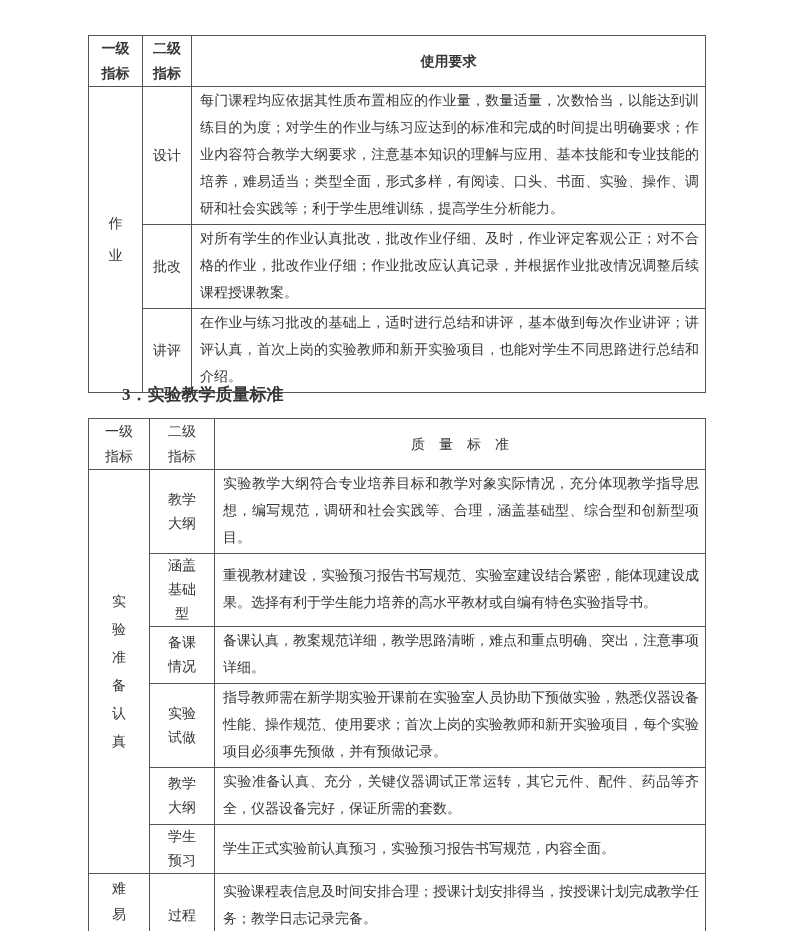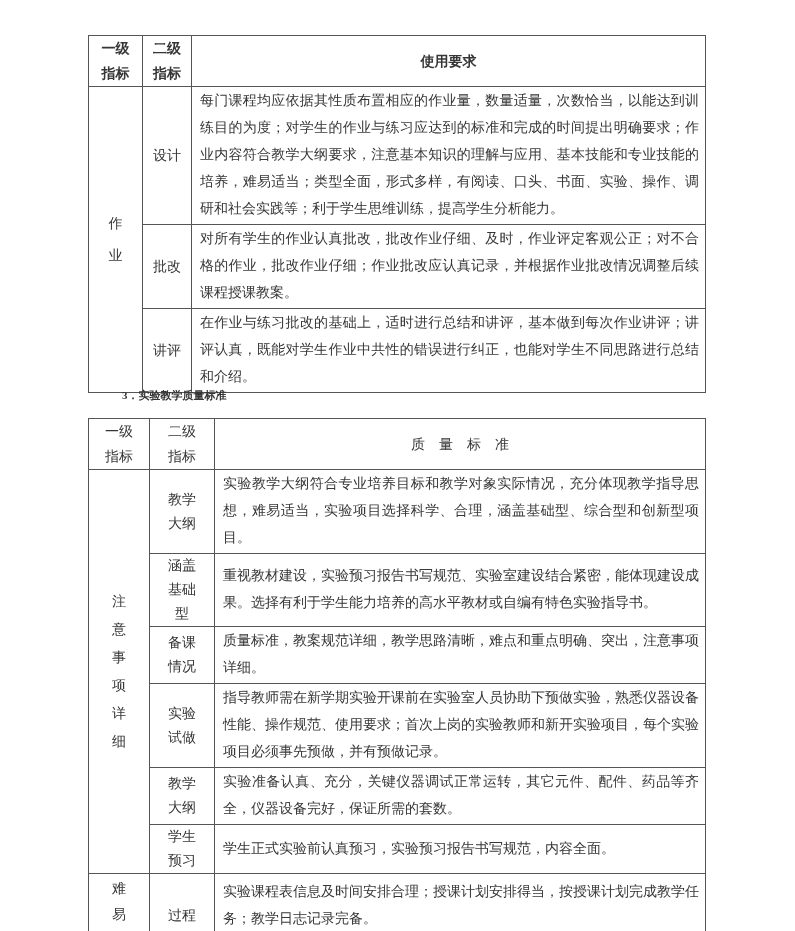--- a/index.html
+++ b/index.html
@@ -66,21 +66,21 @@
     vertical-align: middle;
     line-height: 27px;
     padding: 1px 6px 1px 8px;
     font-family: Liberation Mono, monospace;
   }
   .stdcell.top { vertical-align: top; padding-top: 5px; }
   .section-title {
     position: absolute;
     left: 122px;
     top: 385px;
-    font-size: 11px;
+    font-size: 17px;
     font-weight: bold;
     color: #363636;
     line-height: 20px;
   }
 </style>
 </head>
 <body>
 
 <div class="page">
 
@@ -102,53 +102,53 @@
         </td>
         <td class="subcell">设计</td>
         <td class="stdcell">每门课程均应依据其性质布置相应的作业量，数量适量，次数恰当，以能达到训练目的为度；对学生的作业与练习应达到的标准和完成的时间提出明确要求；作业内容符合教学大纲要求，注意基本知识的理解与应用、基本技能和专业技能的培养，难易适当；类型全面，形式多样，有阅读、口头、书面、实验、操作、调研和社会实践等；利于学生思维训练，提高学生分析能力。</td>
       </tr>
       <tr style="height:74px">
         <td class="subcell">批改</td>
         <td class="stdcell">对所有学生的作业认真批改，批改作业仔细、及时，作业评定客观公正；对不合格的作业，批改作业仔细；作业批改应认真记录，并根据作业批改情况调整后续课程授课教案。</td>
       </tr>
       <tr style="height:73px">
         <td class="subcell">讲评</td>
-        <td class="stdcell">在作业与练习批改的基础上，适时进行总结和讲评，基本做到每次作业讲评；讲评认真，既能对学生作业中共性的错误进行纠正，也能对学生不同思路进行总结和介绍。</td>
+        <td class="stdcell">在作业与练习批改的基础上，适时进行总结和讲评，基本做到每次作业讲评；讲评认真，首次上岗的实验教师和新开实验项目，也能对学生不同思路进行总结和介绍。</td>
       </tr>
     </tbody>
   </table>
 
   <div class="section-title">3．实验教学质量标准</div>
 
   <table class="qtable t2">
     <colgroup>
         <col class="cA">
         <col class="cB">
         <col class="cC">
       </colgroup>
     <tbody>
       <tr style="height:50px">
         <th>一级指标</th>
         <th>二级指标</th>
         <th>质　量　标　准</th>
       </tr>
       <tr style="height:51px">
         <td rowspan="6" class="gcell">
-          <span class="vlabel vl-t2a">注意事项详细</span>
+          <span class="vlabel vl-t2a">实验准备认真</span>
         </td>
         <td class="subcell">教学大纲</td>
-        <td class="stdcell">实验教学大纲符合专业培养目标和教学对象实际情况，充分体现教学指导思想，难易适当，实验项目选择科学、合理，涵盖基础型、综合型和创新型项目。</td>
+        <td class="stdcell">实验教学大纲符合专业培养目标和教学对象实际情况，充分体现教学指导思想，编写规范，调研和社会实践等、合理，涵盖基础型、综合型和创新型项目。</td>
       </tr>
       <tr style="height:51px">
         <td class="subcell">涵盖基础型</td>
         <td class="stdcell">重视教材建设，实验预习报告书写规范、实验室建设结合紧密，能体现建设成果。选择有利于学生能力培养的高水平教材或自编有特色实验指导书。</td>
       </tr>
       <tr style="height:51px">
         <td class="subcell">备课情况</td>
-        <td class="stdcell">质量标准，教案规范详细，教学思路清晰，难点和重点明确、突出，注意事项详细。</td>
+        <td class="stdcell">备课认真，教案规范详细，教学思路清晰，难点和重点明确、突出，注意事项详细。</td>
       </tr>
       <tr style="height:75px">
         <td class="subcell">实验试做</td>
         <td class="stdcell">指导教师需在新学期实验开课前在实验室人员协助下预做实验，熟悉仪器设备性能、操作规范、使用要求；首次上岗的实验教师和新开实验项目，每个实验项目必须事先预做，并有预做记录。</td>
       </tr>
       <tr style="height:50px">
         <td class="subcell">教学大纲</td>
         <td class="stdcell">实验准备认真、充分，关键仪器调试正常运转，其它元件、配件、药品等齐全，仪器设备完好，保证所需的套数。</td>
       </tr>
       <tr style="height:49px">

